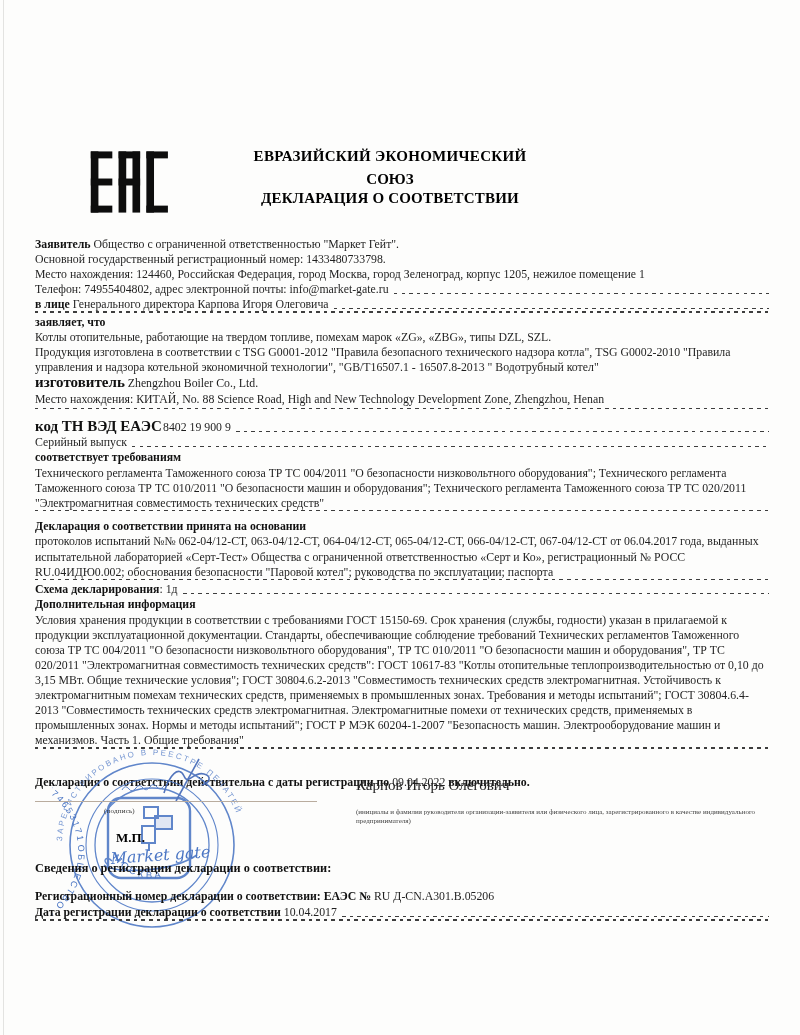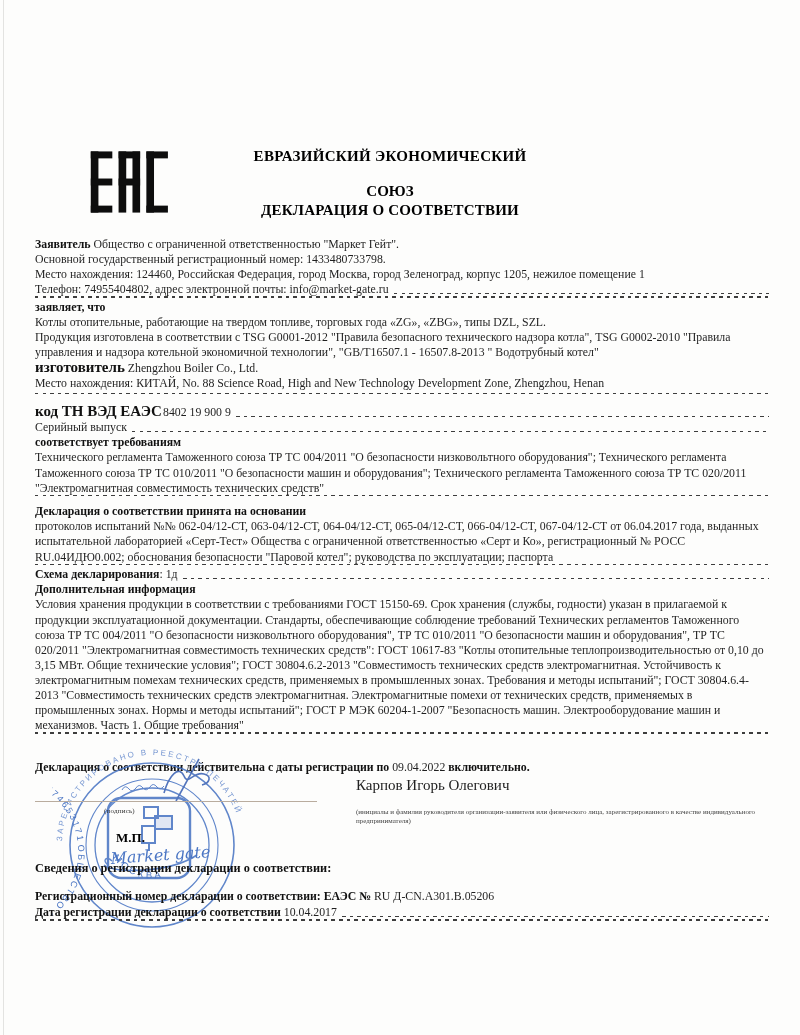--- a/index.html
+++ b/index.html
@@ -8,21 +8,21 @@
     background:#fdfdfc;overflow:hidden;
     font-family:"Liberation Serif","DejaVu Serif",serif;
     color:#1f1f1f;font-size:11.8px;line-height:15.1px;
   }
   .scan-edge{position:absolute;left:3px;top:0;width:1px;height:100%;background:#e3e3e1;}
   
   .eac-logo{position:absolute;left:88px;top:144px;}
   .title-block{position:absolute;left:210px;top:147px;width:360px;text-align:center;
     font-weight:bold;color:#000;font-size:15px;line-height:19px;}
   .title-l1{letter-spacing:.3px;}
-  .title-l2{margin-top:16px;}
+  .title-l2{margin-top:4px;}
   .title-l3{margin-top:0px;letter-spacing:.2px;}
   
   .body-flow{position:absolute;left:35px;top:237px;width:734px;}
   .ln{white-space:normal;}
   b,.b{font-weight:bold;color:#111;}
   .flexln{display:flex;align-items:baseline;}
   .flexln .txt{white-space:nowrap;}
   .dots{flex:1 1 auto;min-width:28px;height:1.6px;align-self:flex-end;margin:0 0 3px 5px;
     background-image:repeating-linear-gradient(90deg,#3d3d3d 0 3.5px,transparent 3.5px 7.6px);}
   .dotline{width:100%;height:1.6px;margin:1px 0 2px 0;
@@ -73,23 +73,27 @@
   </div>
 
   <div class="body-flow">
     <div class="ln"><span class="b">Заявитель</span><span> Общество с ограниченной ответственностью "Маркет Гейт".</span></div>
     <div class="ln">Основной государственный регистрационный номер: 1433480733798.</div>
     <div class="ln">Место нахождения: 124460, Российская Федерация, город Москва, город Зеленоград, корпус 1205, нежилое помещение 1</div>
     <div class="flexln">
       <span class="txt">Телефон: 74955404802, адрес электронной почты: info@market-gate.ru</span>
       <span class="dots"></span>
     </div>
+    <div class="flexln">
+      <span class="txt"><b>в лице</b><span> Генерального директора Карпова Игоря Олеговича</span></span>
+      <span class="dots"></span>
+    </div>
     <div class="dotline under"></div>
     <div class="ln b">заявляет, что</div>
-    <div class="ln">Котлы отопительные, работающие на твердом топливе, торговых года «ZG», «ZBG», типы  DZL, SZL.</div>
+    <div class="ln">Котлы отопительные, работающие на твердом топливе, помехам марок «ZG», «ZBG», типы  DZL, SZL.</div>
     <div class="ln">Продукция изготовлена в соответствии с TSG G0001-2012 "Правила безопасного технического надзора котла", TSG G0002-2010 "Правила управления и надзора котельной экономичной технологии", "GB/T16507.1 - 16507.8-2013 " Водотрубный котел"</div>
     <div class="ln"><span class="small-label">изготовитель</span><span> Zhengzhou Boiler Co., Ltd.</span></div>
     <div class="ln">Место нахождения: КИТАЙ, No. 88 Science Road, High and New Technology Development Zone, Zhengzhou, Henan</div>
     <div class="dotline"></div>
     <div class="sp8"></div>
     <div class="flexln">
       <span class="small-label tnved-label">код ТН ВЭД ЕАЭС</span>
       <span class="txt">8402 19 900 9</span>
       <span class="dots"></span>
     </div>

